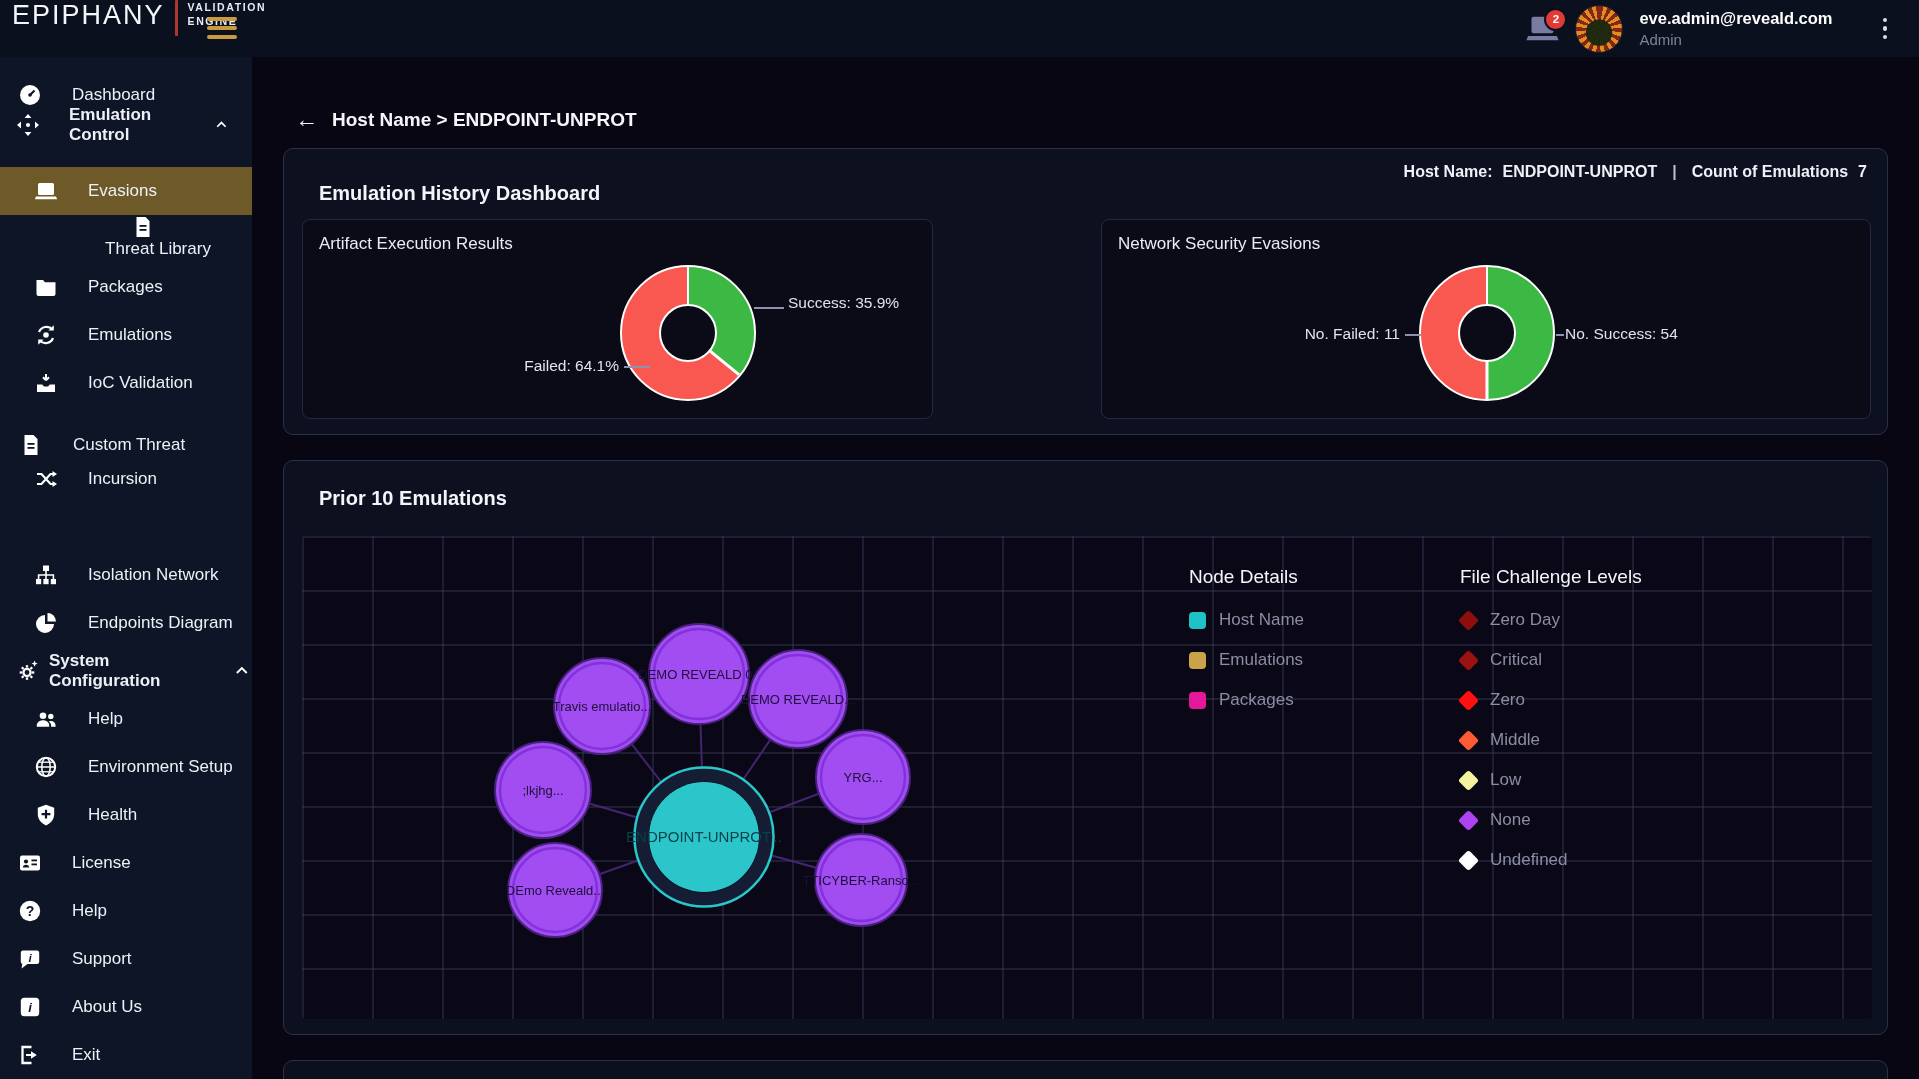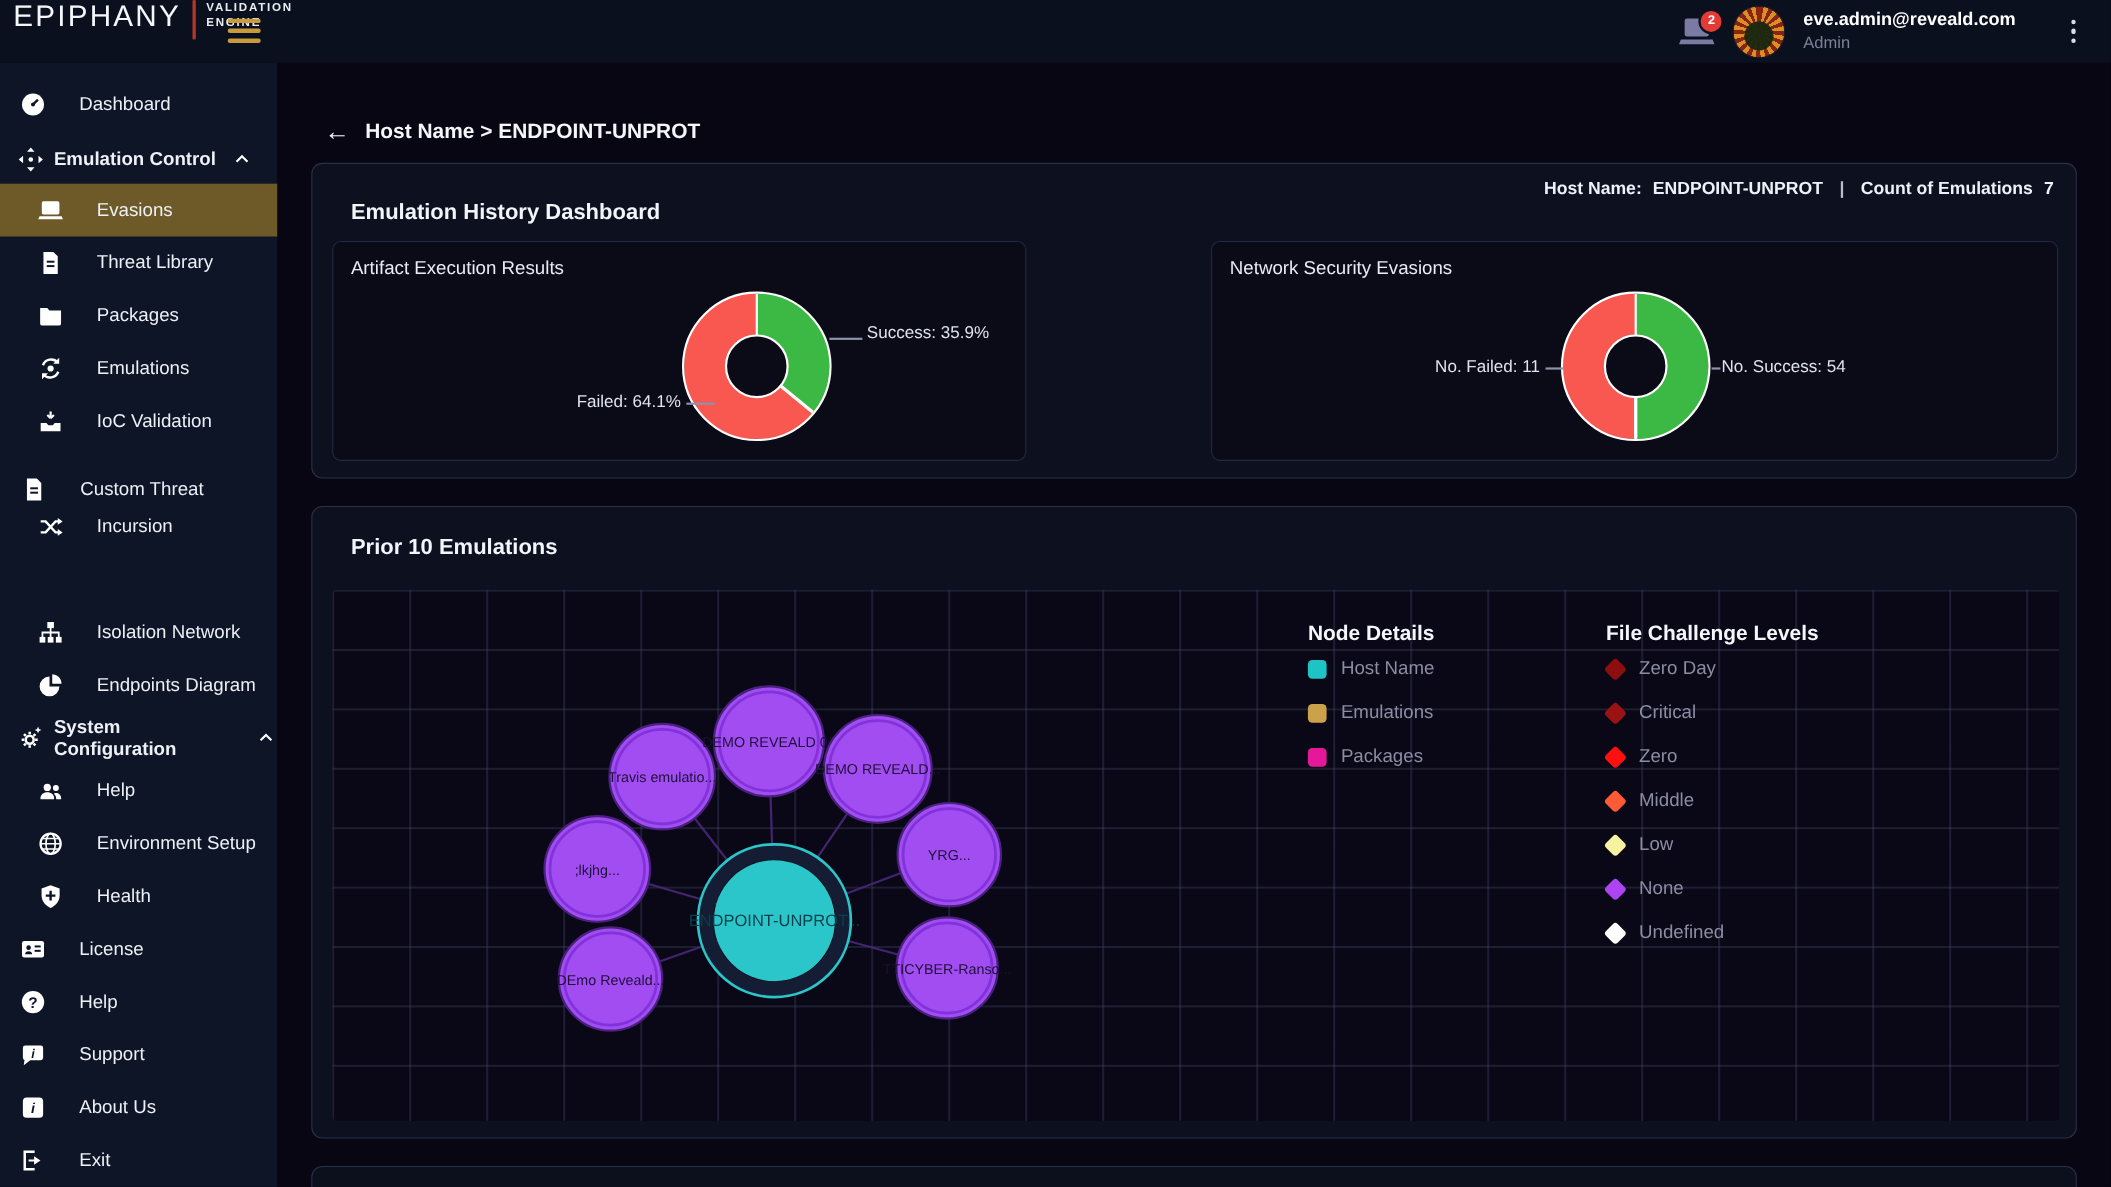--- a/index.html
+++ b/index.html
@@ -87,21 +87,21 @@
     background-image:
       linear-gradient(to right, rgba(70,75,110,.33) 2px, transparent 2px),
       linear-gradient(to bottom, rgba(70,75,110,.33) 2px, transparent 2px);
     background-size:70px 54px;}
   #graph-svg{position:absolute;left:0;top:0}
   #graph-svg text{font-family:"Liberation Sans","DejaVu Sans",sans-serif}
 
   .legend{position:absolute;top:30px}
   #legend-node-details{left:887px}
   #legend-challenge{left:1158px}
-  .legend-title{font-size:19px;font-weight:700;color:#f4f6fb;}
+  .legend-title{font-size:19px;font-weight:400;color:#f4f6fb;margin-bottom:12px}
   .legend-item{display:flex;align-items:center;gap:13px;height:40px}
   .legend-label{font-size:17px;color:#8b8da3}
   .swatch-square{width:17px;height:17px;border-radius:4px;flex:none}
   .swatch-diamond{width:15px;height:15px;border-radius:3px;transform:rotate(45deg);flex:none;margin:0 1px}
 </style>
 </head>
 <body>
 
 <header id="topbar">
   <div class="logo">
@@ -142,21 +142,21 @@
     <div class="srow kind-top" style="top: 14px;">
       <span class="sicon">
         <svg viewBox="0 0 24 24">
           <circle cx="12" cy="12" r="10" fill="#fff"></circle>
           <line x1="12" y1="12" x2="16.5" y2="7.5" stroke-width="2.2" class="cutstroke" stroke="#0d1526"></line>
           <circle cx="12" cy="12" r="1.8" class="cut"></circle>
         </svg>
       </span>
       <span class="slabel">Dashboard</span>
     </div>
-    <div class="srow kind-section" style="top: 64px;">
+    <div class="srow kind-section" style="top: 44px; gap: 20px;">
       <span class="sicon">
         <svg viewBox="0 0 24 24">
           <path fill="#fff" d="M12 1l3.4 4H8.6zM12 23l-3.4-4h6.8zM1 12l4-3.4v6.8zM23 12l-4 3.4V8.6z"></path>
           <circle cx="12" cy="12" r="2.1" fill="#fff"></circle>
         </svg>
       </span>
       <span class="slabel">Emulation Control</span>
       <span class="chev far">
         <svg viewBox="0 0 24 24">
           <polyline points="6,14.5 12,8.5 18,14.5" fill="none" stroke="#fff" stroke-width="2.4"></polyline>
@@ -165,21 +165,21 @@
     </div>
     <div class="srow kind-sub active" style="top: 110px;">
       <span class="sicon">
         <svg viewBox="0 0 24 24">
           <rect x="4" y="4" width="16" height="12" rx="1.5" fill="#fff"></rect>
           <path d="M2 17.5h20l1.2 2.8H.8z" fill="#fff"></path>
         </svg>
       </span>
       <span class="slabel">Evasions</span>
     </div>
-    <div class="srow kind-sub" style="top: 158px;">
+    <div class="srow kind-sub" style="top: 158px; flex-direction: column;">
       <span class="sicon">
         <svg viewBox="0 0 24 24">
           <path fill="#fff" d="M5.5 2h9l4 4v16h-13z"></path>
           <rect x="8.5" y="10" width="7" height="1.8" class="cut"></rect>
           <rect x="8.5" y="14" width="7" height="1.8" class="cut"></rect>
         </svg>
       </span>
       <span class="slabel">Threat Library</span>
     </div>
     <div class="srow kind-sub" style="top: 206px;">

